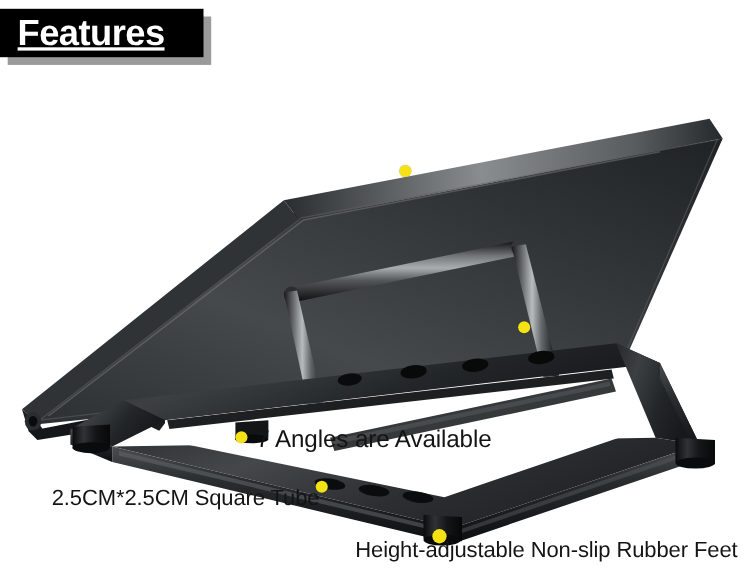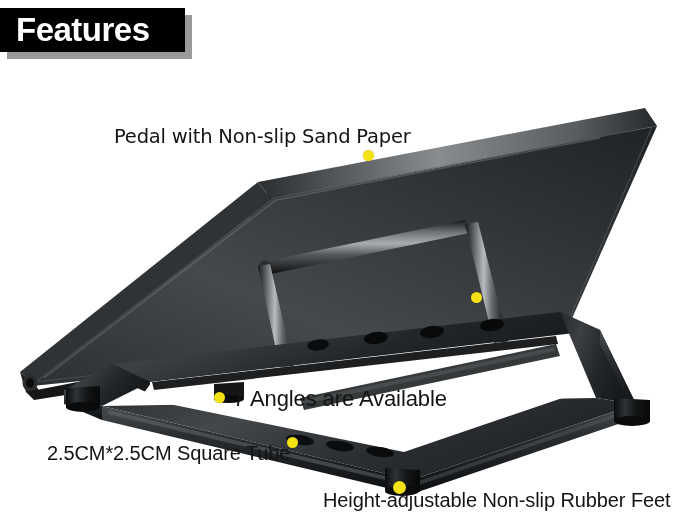--- a/index.html
+++ b/index.html
@@ -39,20 +39,21 @@
     top: 8px;
     width: 185px;
     height: 44px;
     color: #ffffff;
     font-family: "Liberation Sans", sans-serif;
     font-weight: bold;
     font-size: 33px;
     line-height: 44px;
     letter-spacing: -0.5px;
     white-space: nowrap;
+    text-decoration: underline;
   }
 
   
   #product {
     position: absolute;
     left: 0;
     top: 0;
     width: 679px;
     height: 517px;
   }
@@ -243,21 +244,20 @@
       <ellipse cx="402" cy="491" rx="17" ry="5" fill="#0a0b0c"></ellipse>
     </g>
   </svg>
 
   <div class="dot" style="left:363px; top:150px; width:11px; height:11px;"></div>
   <div class="dot" style="left:471px; top:292px; width:11px; height:11px;"></div>
   <div class="dot" style="left:214px; top:392px; width:11px; height:11px;"></div>
   <div class="dot" style="left:287px; top:437px; width:11px; height:11px;"></div>
   <div class="dot" style="left:393px; top:481px; width:13px; height:13px;"></div>
 
-  <div class="label humanist" style="left:114px; top:125px;">Pedal with Non-slip Sand Paper</div>
 
 
   <div class="label grotesk" style="left:233px; top:386px; font-size:22px;">7 Angles are Available</div>
 
   <div class="label grotesk" style="left:47px; top:442px;">2.5CM*2.5CM Square Tube</div>
 
   <div class="label grotesk" style="left:323px; top:489px;text-align:center;">Height-adjustable Non-slip Rubber Feet</div>
 
 </div>
 

